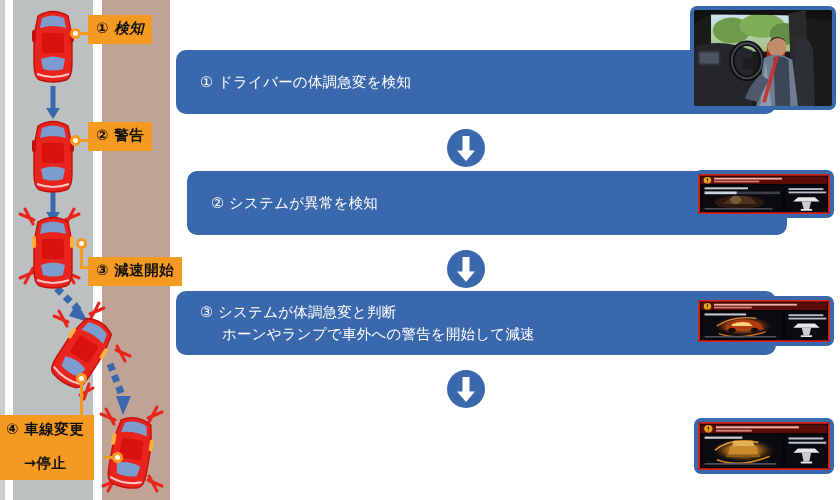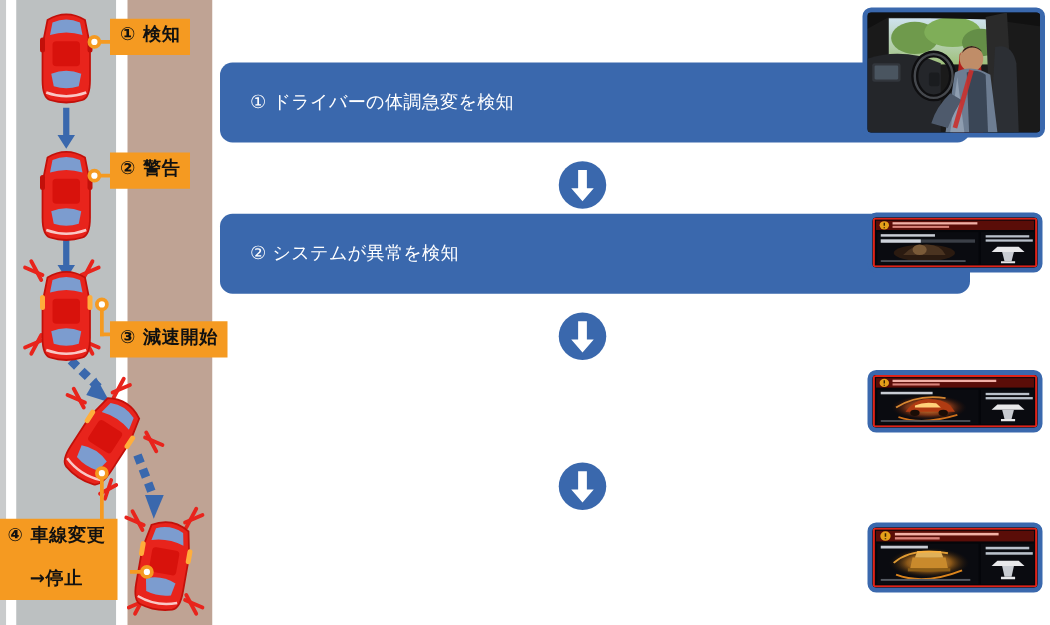--- a/index.html
+++ b/index.html
@@ -44,21 +44,21 @@
     position:absolute;
     background:#f59a21;
     color:#111111;
     font-weight:bold;
     font-size:14.5px;
     line-height:1.35;
     padding:4px 8px 5px 8px;
     white-space:nowrap;
     letter-spacing:0.5px;
   }
-  .callout.l1{left:88px;top:15px;}
+  .callout.l1{left:88px;top:15px;font-style:italic;}
   .callout.l2{left:88px;top:122px;}
   .callout.l3{left:88px;top:257px;}
   .callout.l4{left:-4px;top:415px;text-align:center;padding:5px 10px 7px 10px;}
   .callout.l4 .ln2{display:block;margin-top:14px;}
 
   
   .leader{position:absolute;background:#f59a21;}
   .dot{
     position:absolute;width:11px;height:11px;border-radius:50%;
     background:#ffffff;border:3px solid #f59a21;box-sizing:border-box;
@@ -69,21 +69,21 @@
 
   .step{position:absolute;left:4px;width:600px;background:#3a68ad;border-radius:10px;color:#ffffff;}
   .step .txt{
     font-size:14.5px;line-height:1.55;
     padding:0 0 0 24px;
     font-weight:normal;
     letter-spacing:0.2px;
   }
   .step .line2{display:block;padding-left:22px;}
   .step-1{top:50px;height:64px;display:flex;align-items:center;}
-  .step-2{top:171px;height:64px;display:flex;align-items:center;}
+  .step-2{top:171px;height:64px;display:flex;align-items:center;margin-left:11px;}
   .step-3{top:291px;height:64px;display:flex;align-items:center;}
   .step-4{top:412px;height:66px;display:flex;align-items:center;}
 
   .chevron{position:absolute;left:274px;width:40px;height:40px;}
   .chev-1{top:128px;}
   .chev-2{top:249px;}
   .chev-3{top:369px;}
   .chevron svg{display:block;width:40px;height:40px;}
 
   
@@ -337,20 +337,26 @@
       </div>
     </div>
 
     <div class="chevron chev-2">
       <svg viewBox="0 0 40 40">
         <circle cx="20" cy="20" r="19" fill="#3a68ad"></circle>
         <path d="M16.5 8 h7 v14.5 h5.5 L20 33 L11 22.5 h5.5 Z" fill="#ffffff"></path>
       </svg>
     </div>
 
+    <div class="step step-3">
+      <div class="txt">
+        <span>③ システムが体調急変と判断</span>
+        <span class="line2">ホーンやランプで車外への警告を開始して減速</span>
+      </div>
+    </div>
 
     <div class="chevron chev-3">
       <svg viewBox="0 0 40 40">
         <circle cx="20" cy="20" r="19" fill="#3a68ad"></circle>
         <path d="M16.5 8 h7 v14.5 h5.5 L20 33 L11 22.5 h5.5 Z" fill="#ffffff"></path>
       </svg>
     </div>
 
 
     <div class="thumb thumb-photo">

